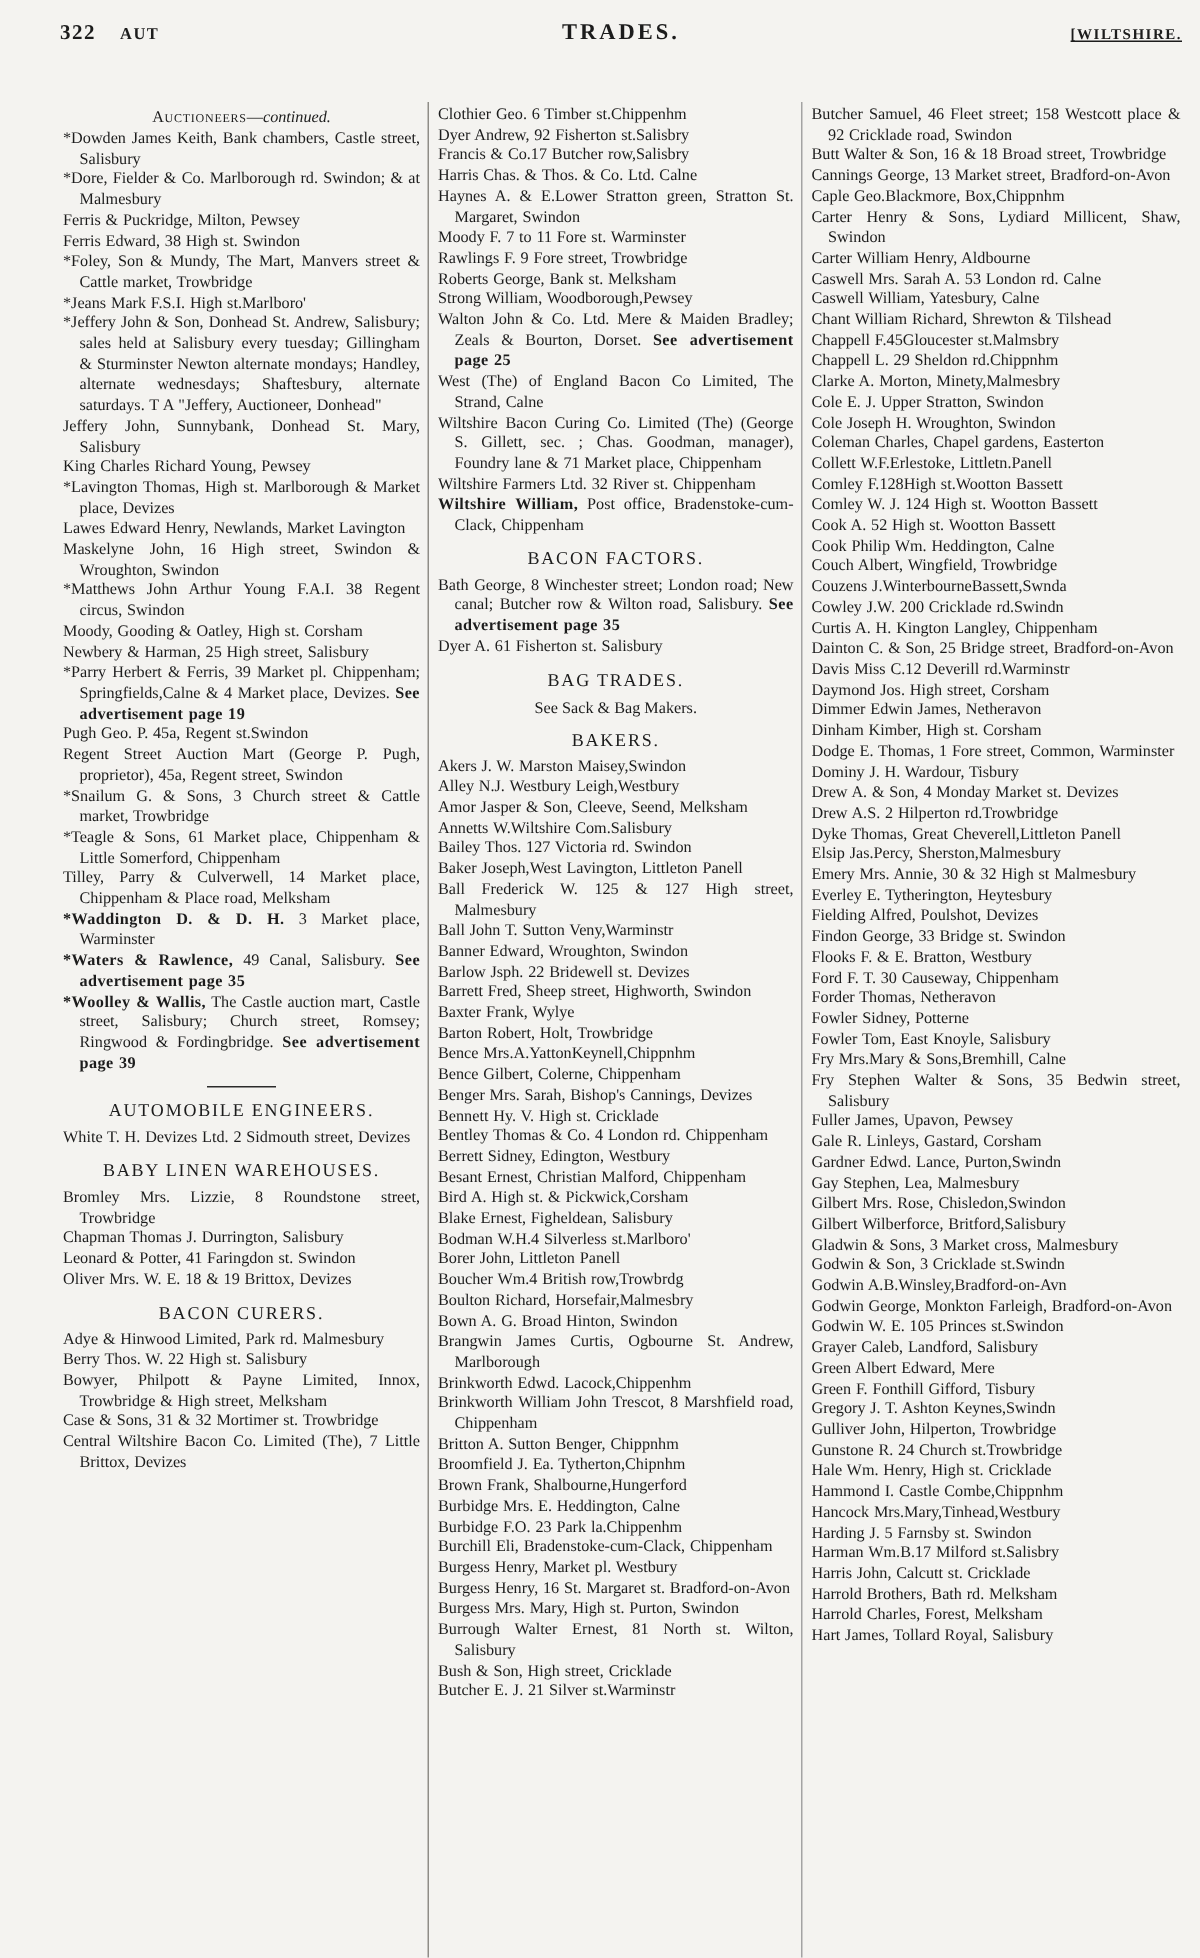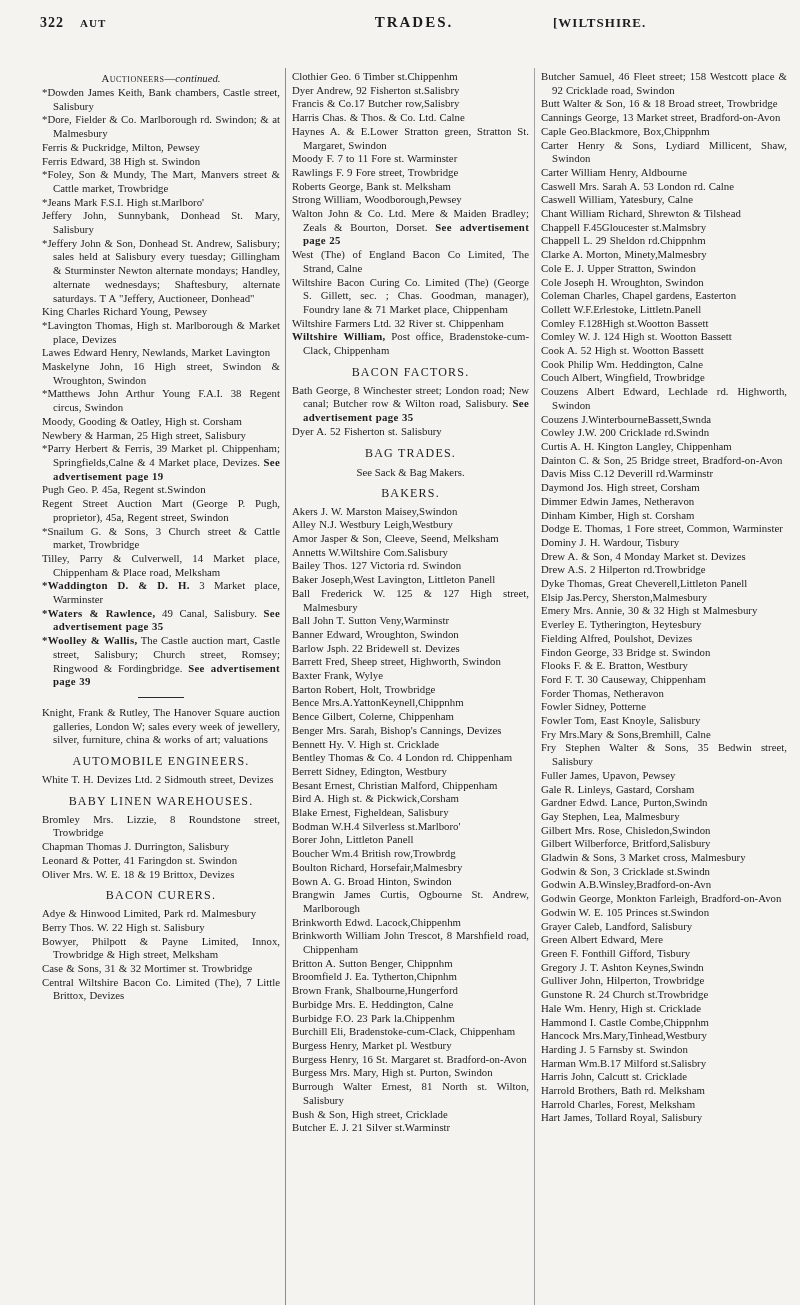--- a/index.html
+++ b/index.html
@@ -10,21 +10,21 @@
     color:#1c1c1c;
     overflow:hidden;
     -webkit-font-smoothing:antialiased;
   }
   .page { width:800px; height:1262px; padding:14px 8px 10px 40px; position:relative; }
   .hdr { display:flex; align-items:baseline; margin-bottom:10px; padding-right:4px; }
   .hdr-left { display:flex; align-items:baseline; gap:16px; width:235px; }
   .page-num { font-size:14px; font-weight:bold; letter-spacing:1px; }
   .sect-code { font-size:11px; font-weight:bold; letter-spacing:1px; }
   .hdr-center { flex:1; text-align:center; font-size:15px; font-weight:bold; letter-spacing:2px; }
-  .hdr-right { width:235px; font-size:13px; font-weight:bold; letter-spacing:1px; }
+  .hdr-right { width:235px; text-align:right; font-size:10px; font-weight:bold; letter-spacing:1px;text-decoration:underline; }
   .cols { display:flex; height:1245px;margin-top:37px; }
   .col { height:1245px; overflow:hidden; padding:2px 5px 0 2px; }
   .col-0 { width:247px; border-right:1px solid #8f8d87; }
   .col-1 { width:250px; border-right:1px solid #a3a3a3; padding-left:6px; }
   .col-2 { width:258px; padding-left:6px; }
   .entry {
     font-size:10.8px; line-height:13.7px;
     text-align:justify; padding-left:11px; text-indent:-11px;
     word-spacing:0.5px;
   }
@@ -52,39 +52,39 @@
   </div>
   <div class="cols">
     <div class="col col-0">
         <div class="center-note"><span class="sc">Auctioneers</span><span>—</span><span class="i">continued.</span></div>
         <div class="entry"><span>*Dowden James Keith, Bank chambers, Castle street, Salisbury</span></div>
         <div class="entry"><span>*Dore, Fielder &amp; Co. Marlborough rd. Swindon; &amp; at Malmesbury</span></div>
         <div class="entry"><span>Ferris &amp; Puckridge, Milton, Pewsey</span></div>
         <div class="entry"><span>Ferris Edward, 38 High st. Swindon</span></div>
         <div class="entry"><span>*Foley, Son &amp; Mundy, The Mart, Manvers street &amp; Cattle market, Trowbridge</span></div>
         <div class="entry"><span>*Jeans Mark F.S.I. High st.Marlboro'</span></div>
+        <div class="entry"><span>*Jeffery John &amp; Son, Donhead St. Andrew, Salisbury; sales held at Salisbury every tuesday; Gillingham &amp; Sturminster Newton alternate mondays; Handley, alternate wednesdays; Shaftesbury, alternate saturdays. T A "Jeffery, Auctioneer, Donhead"</span></div>
         <div class="entry"><span>Jeffery John, Sunnybank, Donhead St. Mary, Salisbury</span></div>
-        <div class="entry"><span>*Jeffery John &amp; Son, Donhead St. Andrew, Salisbury; sales held at Salisbury every tuesday; Gillingham &amp; Sturminster Newton alternate mondays; Handley, alternate wednesdays; Shaftesbury, alternate saturdays. T A "Jeffery, Auctioneer, Donhead"</span></div>
         <div class="entry"><span>King Charles Richard Young, Pewsey</span></div>
         <div class="entry"><span>*Lavington Thomas, High st. Marlborough &amp; Market place, Devizes</span></div>
         <div class="entry"><span>Lawes Edward Henry, Newlands, Market Lavington</span></div>
         <div class="entry"><span>Maskelyne John, 16 High street, Swindon &amp; Wroughton, Swindon</span></div>
         <div class="entry"><span>*Matthews John Arthur Young F.A.I. 38 Regent circus, Swindon</span></div>
         <div class="entry"><span>Moody, Gooding &amp; Oatley, High st. Corsham</span></div>
         <div class="entry"><span>Newbery &amp; Harman, 25 High street, Salisbury</span></div>
         <div class="entry"><span>*Parry Herbert &amp; Ferris, 39 Market pl. Chippenham; Springfields,Calne &amp; 4 Market place, Devizes. </span><span class="b">See advertisement page 19</span></div>
         <div class="entry"><span>Pugh Geo. P. 45a, Regent st.Swindon</span></div>
         <div class="entry"><span>Regent Street Auction Mart (George P. Pugh, proprietor), 45a, Regent street, Swindon</span></div>
         <div class="entry"><span>*Snailum G. &amp; Sons, 3 Church street &amp; Cattle market, Trowbridge</span></div>
+        <div class="entry"><span>*Teagle &amp; Sons, 61 Market place, Chippenham &amp; Little Somerford, Chippenham</span></div>
         <div class="entry"><span>Tilley, Parry &amp; Culverwell, 14 Market place, Chippenham &amp; Place road, Melksham</span></div>
         <div class="entry"><span class="b">*Waddington D. &amp; D. H.</span><span> 3 Market place, Warminster</span></div>
         <div class="entry"><span class="b">*Waters &amp; Rawlence,</span><span> 49 Canal, Salisbury. </span><span class="b">See advertisement page 35</span></div>
         <div class="entry"><span class="b">*Woolley &amp; Wallis,</span><span> The Castle auction mart, Castle street, Salisbury; Church street, Romsey; Ringwood &amp; Fordingbridge. </span><span class="b">See advertisement page 39</span></div>
         <div class="divider"></div>
-        <div class="entry"><span>Knight, Frank &amp; Rutley, The Hanover Square auction galleries, London W; sales every week of jewellery, silver, furniture, china &amp; works of art; valuations</span></div>
         <div class="heading">AUTOMOBILE ENGINEERS.</div>
         <div class="entry"><span>White T. H. Devizes Ltd. 2 Sidmouth street, Devizes</span></div>
         <div class="heading">BABY LINEN WAREHOUSES.</div>
         <div class="entry"><span>Bromley Mrs. Lizzie, 8 Roundstone street, Trowbridge</span></div>
         <div class="entry"><span>Chapman Thomas J. Durrington, Salisbury</span></div>
         <div class="entry"><span>Leonard &amp; Potter, 41 Faringdon st. Swindon</span></div>
         <div class="entry"><span>Oliver Mrs. W. E. 18 &amp; 19 Brittox, Devizes</span></div>
         <div class="heading">BACON CURERS.</div>
         <div class="entry"><span>Adye &amp; Hinwood Limited, Park rd. Malmesbury</span></div>
         <div class="entry"><span>Berry Thos. W. 22 High st. Salisbury</span></div>
@@ -102,21 +102,21 @@
         <div class="entry"><span>Rawlings F. 9 Fore street, Trowbridge</span></div>
         <div class="entry"><span>Roberts George, Bank st. Melksham</span></div>
         <div class="entry"><span>Strong William, Woodborough,Pewsey</span></div>
         <div class="entry"><span>Walton John &amp; Co. Ltd. Mere &amp; Maiden Bradley; Zeals &amp; Bourton, Dorset. </span><span class="b">See advertisement page 25</span></div>
         <div class="entry"><span>West (The) of England Bacon Co Limited, The Strand, Calne</span></div>
         <div class="entry"><span>Wiltshire Bacon Curing Co. Limited (The) (George S. Gillett, sec. ; Chas. Goodman, manager), Foundry lane &amp; 71 Market place, Chippenham</span></div>
         <div class="entry"><span>Wiltshire Farmers Ltd. 32 River st. Chippenham</span></div>
         <div class="entry"><span class="b">Wiltshire William,</span><span> Post office, Bradenstoke-cum-Clack, Chippenham</span></div>
         <div class="heading">BACON FACTORS.</div>
         <div class="entry"><span>Bath George, 8 Winchester street; London road; New canal; Butcher row &amp; Wilton road, Salisbury. </span><span class="b">See advertisement page 35</span></div>
-        <div class="entry"><span>Dyer A. 52 Fisherton st. Salisbury</span></div>
+        <div class="entry"><span>Dyer A. 61 Fisherton st. Salisbury</span></div>
         <div class="heading">BAG TRADES.</div>
         <div class="center-note"><span>See Sack &amp; Bag Makers.</span></div>
         <div class="heading">BAKERS.</div>
         <div class="entry"><span>Akers J. W. Marston Maisey,Swindon</span></div>
         <div class="entry"><span>Alley N.J. Westbury Leigh,Westbury</span></div>
         <div class="entry"><span>Amor Jasper &amp; Son, Cleeve, Seend, Melksham</span></div>
         <div class="entry"><span>Annetts W.Wiltshire Com.Salisbury</span></div>
         <div class="entry"><span>Bailey Thos. 127 Victoria rd. Swindon</span></div>
         <div class="entry"><span>Baker Joseph,West Lavington, Littleton Panell</span></div>
         <div class="entry"><span>Ball Frederick W. 125 &amp; 127 High street, Malmesbury</span></div>
@@ -171,21 +171,20 @@
         <div class="entry"><span>Clarke A. Morton, Minety,Malmesbry</span></div>
         <div class="entry"><span>Cole E. J. Upper Stratton, Swindon</span></div>
         <div class="entry"><span>Cole Joseph H. Wroughton, Swindon</span></div>
         <div class="entry"><span>Coleman Charles, Chapel gardens, Easterton</span></div>
         <div class="entry"><span>Collett W.F.Erlestoke, Littletn.Panell</span></div>
         <div class="entry"><span>Comley F.128High st.Wootton Bassett</span></div>
         <div class="entry"><span>Comley W. J. 124 High st. Wootton Bassett</span></div>
         <div class="entry"><span>Cook A. 52 High st. Wootton Bassett</span></div>
         <div class="entry"><span>Cook Philip Wm. Heddington, Calne</span></div>
         <div class="entry"><span>Couch Albert, Wingfield, Trowbridge</span></div>
-        <div class="entry"><span>Couzens Albert Edward, Lechlade rd. Highworth, Swindon</span></div>
         <div class="entry"><span>Couzens J.WinterbourneBassett,Swnda</span></div>
         <div class="entry"><span>Cowley J.W. 200 Cricklade rd.Swindn</span></div>
         <div class="entry"><span>Curtis A. H. Kington Langley, Chippenham</span></div>
         <div class="entry"><span>Dainton C. &amp; Son, 25 Bridge street, Bradford-on-Avon</span></div>
         <div class="entry"><span>Davis Miss C.12 Deverill rd.Warminstr</span></div>
         <div class="entry"><span>Daymond Jos. High street, Corsham</span></div>
         <div class="entry"><span>Dimmer Edwin James, Netheravon</span></div>
         <div class="entry"><span>Dinham Kimber, High st. Corsham</span></div>
         <div class="entry"><span>Dodge E. Thomas, 1 Fore street, Common, Warminster</span></div>
         <div class="entry"><span>Dominy J. H. Wardour, Tisbury</span></div>

